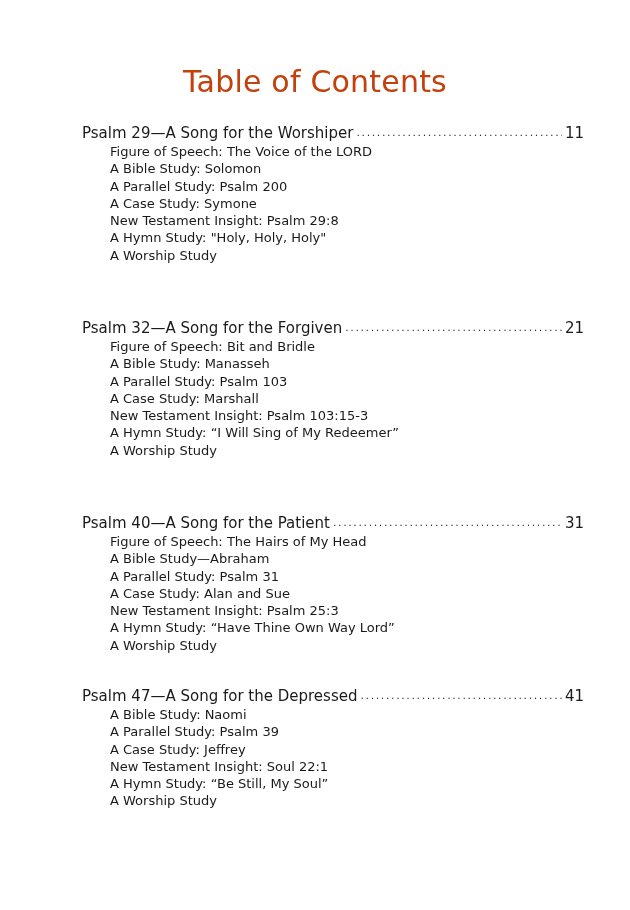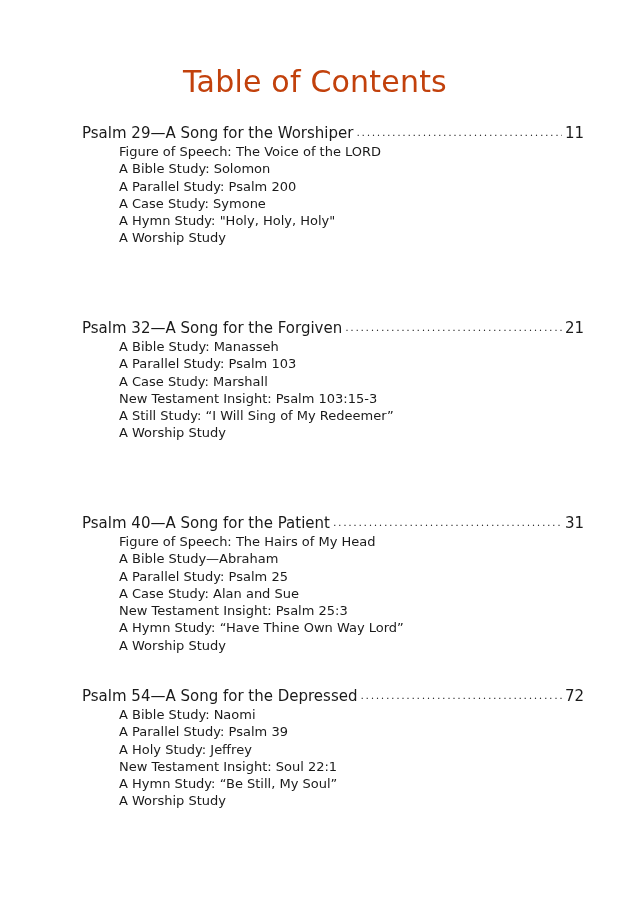--- a/index.html
+++ b/index.html
@@ -25,84 +25,85 @@
     font-size: 11px; letter-spacing: 1.6px; color: #333;
   }
   .section-head .leader::before {
     content: "................................................................................................................................................";
   }
   .section-head .page { flex: 0 0 auto; }
   .items { list-style: none; margin: 0; padding: 0 0 0 28px; }
   .items li {
     font-size: 13px; line-height: 17.3px; height: 17.3px; white-space: nowrap;
     color: #1a1a1a;
-    margin-left: 9px;
   }
 </style>
 </head>
 <body>
 
 <div class="title">Table of Contents</div>
 
 <div class="section" style="top:123px;">
   <div class="section-head">
     <span class="label">Psalm 29—A Song for the Worshiper</span>
     <span class="leader"></span>
     <span class="page">11</span>
   </div>
   <ul class="items">
     <li>Figure of Speech: The Voice of the LORD</li>
     <li>A Bible Study: Solomon</li>
     <li>A Parallel Study: Psalm 200</li>
     <li>A Case Study: Symone</li>
+    <li>New Testament Insight: Psalm 29:8</li>
     <li>A Hymn Study: "Holy, Holy, Holy"</li>
     <li>A Worship Study</li>
   </ul>
 </div>
 
 <div class="section" style="top:318px;">
   <div class="section-head">
     <span class="label">Psalm 32—A Song for the Forgiven</span>
     <span class="leader"></span>
     <span class="page">21</span>
   </div>
   <ul class="items">
+    <li>Figure of Speech: Bit and Bridle</li>
     <li>A Bible Study: Manasseh</li>
     <li>A Parallel Study: Psalm 103</li>
     <li>A Case Study: Marshall</li>
     <li>New Testament Insight: Psalm 103:15-3</li>
-    <li>A Still Study: “I Will Sing of My Redeemer”</li>
+    <li>A Hymn Study: “I Will Sing of My Redeemer”</li>
     <li>A Worship Study</li>
   </ul>
 </div>
 
 <div class="section" style="top:513px;">
   <div class="section-head">
     <span class="label">Psalm 40—A Song for the Patient</span>
     <span class="leader"></span>
     <span class="page">31</span>
   </div>
   <ul class="items">
     <li>Figure of Speech: The Hairs of My Head</li>
     <li>A Bible Study—Abraham</li>
-    <li>A Parallel Study: Psalm 25</li>
+    <li>A Parallel Study: Psalm 31</li>
     <li>A Case Study: Alan and Sue</li>
     <li>New Testament Insight: Psalm 25:3</li>
     <li>A Hymn Study: “Have Thine Own Way Lord”</li>
     <li>A Worship Study</li>
   </ul>
 </div>
 
 <div class="section" style="top:686px;">
   <div class="section-head">
-    <span class="label">Psalm 54—A Song for the Depressed</span>
+    <span class="label">Psalm 47—A Song for the Depressed</span>
     <span class="leader"></span>
-    <span class="page">72</span>
+    <span class="page">41</span>
   </div>
   <ul class="items">
     <li>A Bible Study: Naomi</li>
     <li>A Parallel Study: Psalm 39</li>
-    <li>A Holy Study: Jeffrey</li>
+    <li>A Case Study: Jeffrey</li>
     <li>New Testament Insight: Soul 22:1</li>
     <li>A Hymn Study: “Be Still, My Soul”</li>
     <li>A Worship Study</li>
   </ul>
 </div>
 
 </body></html>

